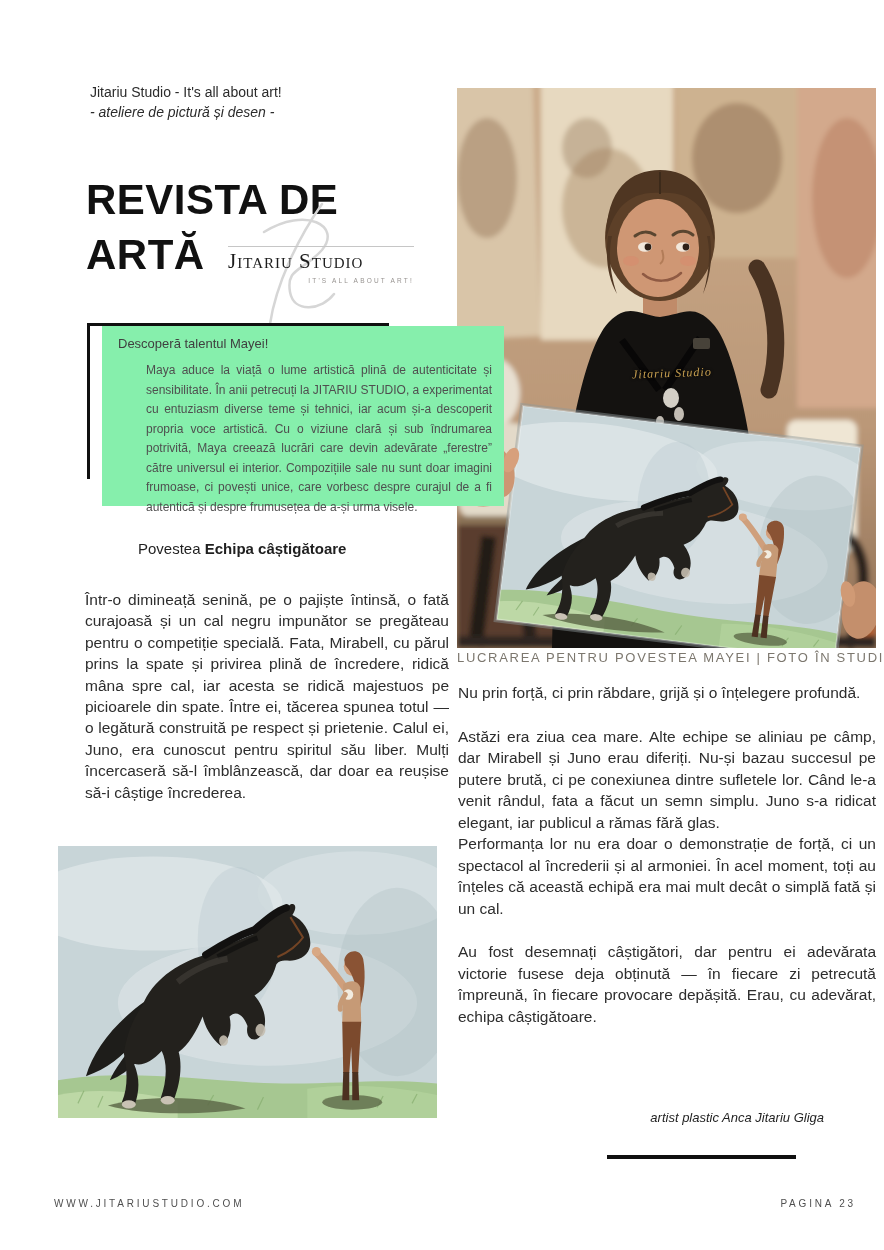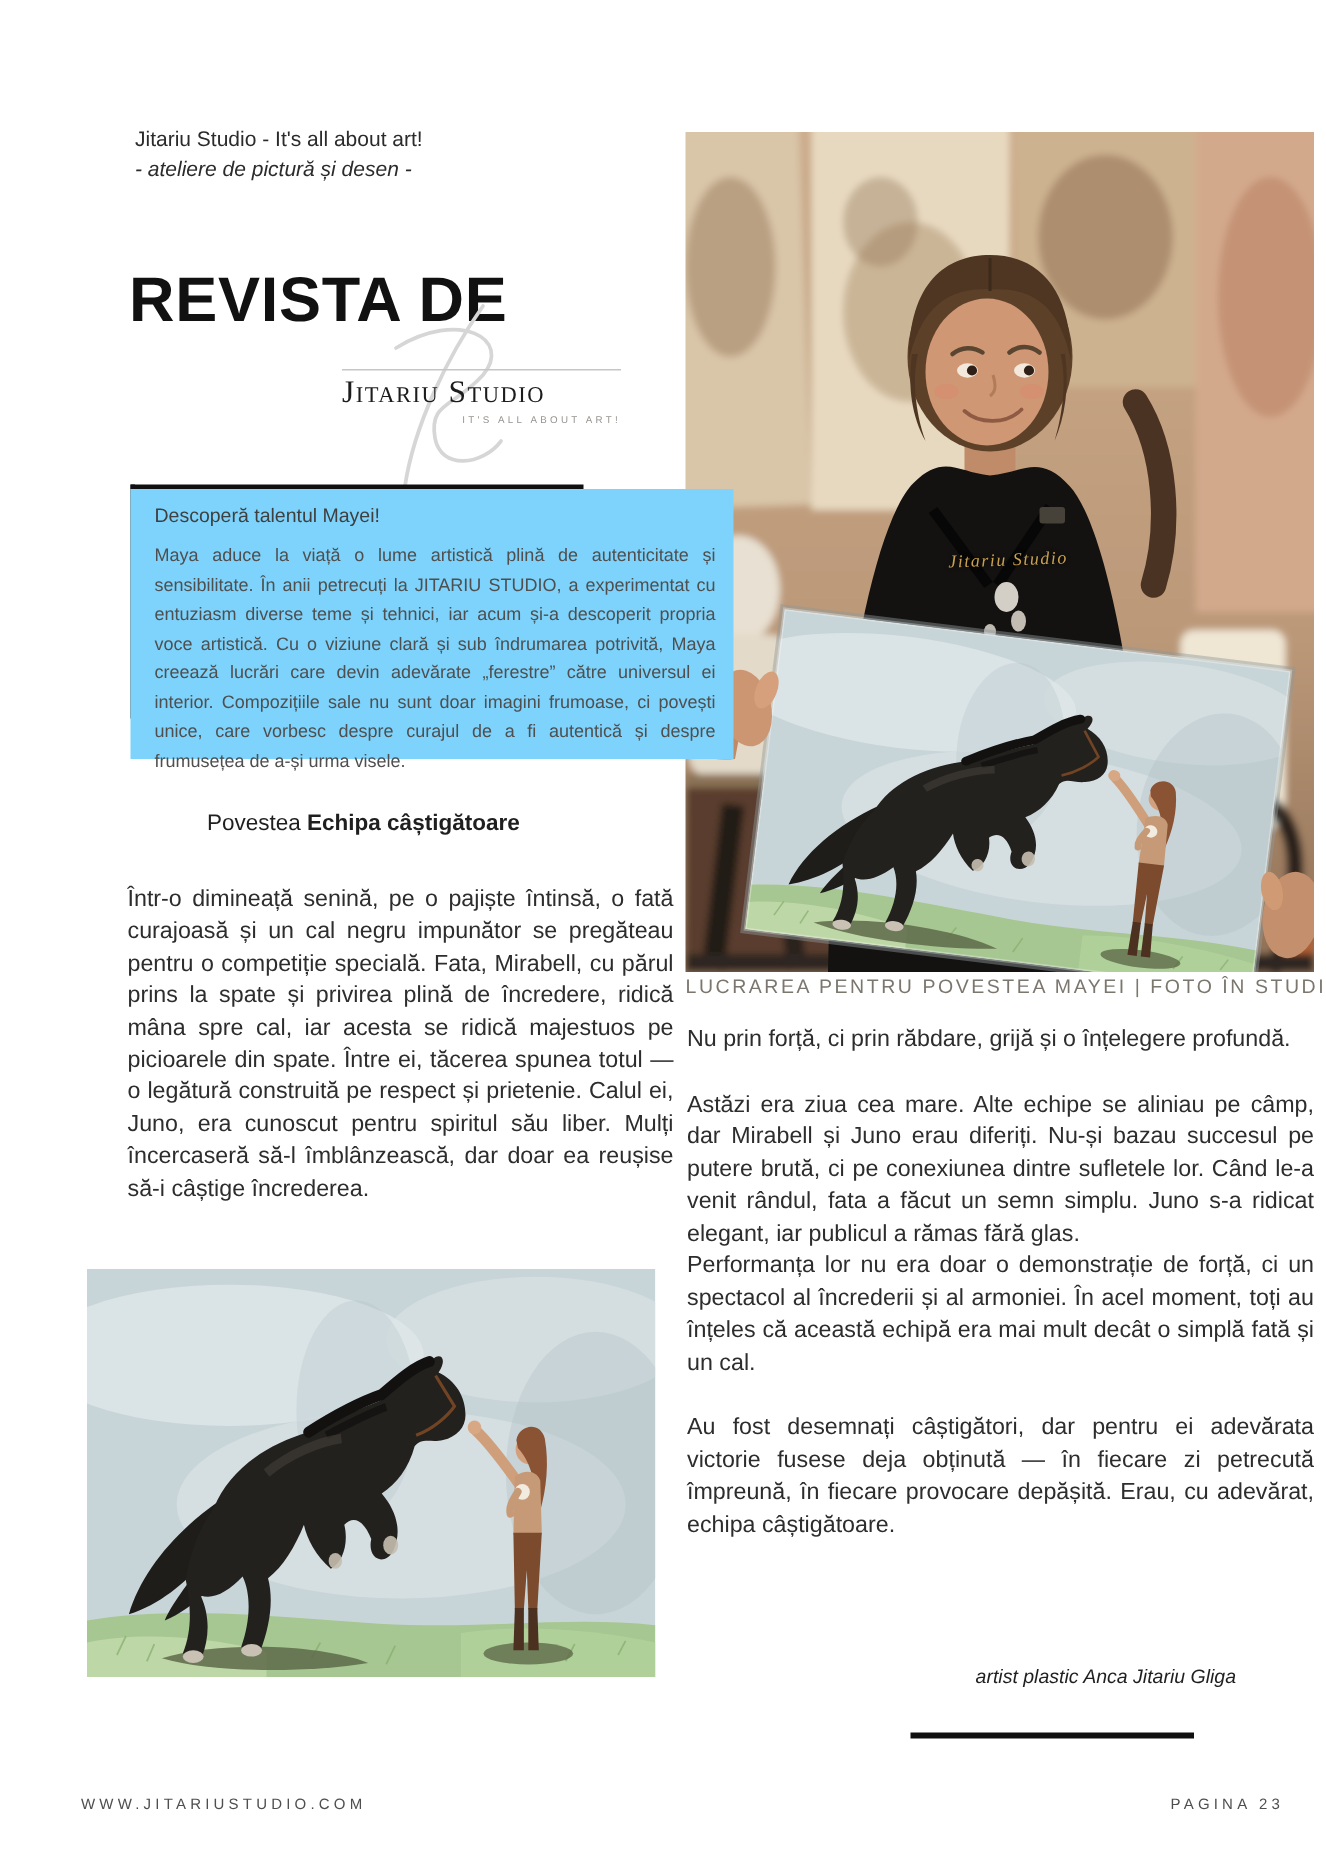--- a/index.html
+++ b/index.html
@@ -19,25 +19,25 @@
   .logo{left:222px;top:196px;width:190px;height:130px;}
   .logo .rule{position:absolute;left:6px;top:50px;width:186px;height:1px;background:#c6c6c6;}
   .logo .name{position:absolute;left:6px;top:53px;font-family:"Liberation Serif",serif;
     font-variant:small-caps;font-size:21px;letter-spacing:1px;color:#1c1c1c;white-space:nowrap;}
   .logo .tag{position:absolute;left:6px;top:81px;width:186px;text-align:right;
     font-size:6.5px;letter-spacing:2.2px;color:#979390;white-space:nowrap;}
   .monogram{position:absolute;left:-12px;top:2px;}
   
   .frame-top{left:87px;top:323px;width:302px;height:3px;background:#101010;}
   .frame-left{left:87px;top:323px;width:3px;height:156px;background:#101010;}
-  .feature-box{left:87px;top:326px;width:402px;height:180px;background:#7dd3fc;z-index:5;
+  .feature-box{left:102px;top:326px;width:402px;height:180px;background:#86efac;z-index:5;
     box-sizing:border-box;padding:10px 12px 10px 16px;}
   .feature-box .fb-head{font-size:13px;color:#3f3f3f;}
   .feature-box .fb-body{margin-top:10px;font-size:12px;line-height:19.5px;color:#4f4f4f;
-    text-align:justify;}
+    text-align:justify;margin-left:28px;}
   
   .story-head{left:90px;top:540px;font-size:15px;color:#1f1f1f;margin-left:48px;}
   .story-head .t{font-weight:700;}
   .byline{left:85px;top:563px;width:338px;text-align:right;font-size:14.5px;color:#1f1f1f;}
   
   .left-par{left:85px;top:589px;width:364px;font-size:15.5px;line-height:21.4px;
     text-align:justify;color:#2d2d2d;}
   .right-col{left:458px;top:682px;width:418px;font-size:15.5px;line-height:21.5px;
     text-align:justify;color:#2d2d2d;}
   .right-col p{margin:0 0 22px 0;}
@@ -112,20 +112,21 @@
     </defs>
   </svg>
 
   <div class="abs hdr">
     <div>Jitariu Studio - It's all about art!</div>
     <div class="sub">- ateliere de pictură și desen -</div>
   </div>
 
   <div class="abs masthead">
     <div>REVISTA DE</div>
+    <div>ARTĂ</div>
   </div>
 
   <div class="abs logo">
     <svg class="monogram" width="170" height="140" viewBox="0 0 170 140">
       <g stroke="#d6d6d6" stroke-width="2.5" fill="none" stroke-linecap="round">
         <path d="M112,6 C88,40 66,86 60,126"></path>
         <path d="M54,34 C96,8 132,28 112,52 C92,74 76,70 80,94 C84,116 112,112 124,96"></path>
         <path d="M60,126 C56,134 50,140 42,144"></path>
       </g>
     </svg>

